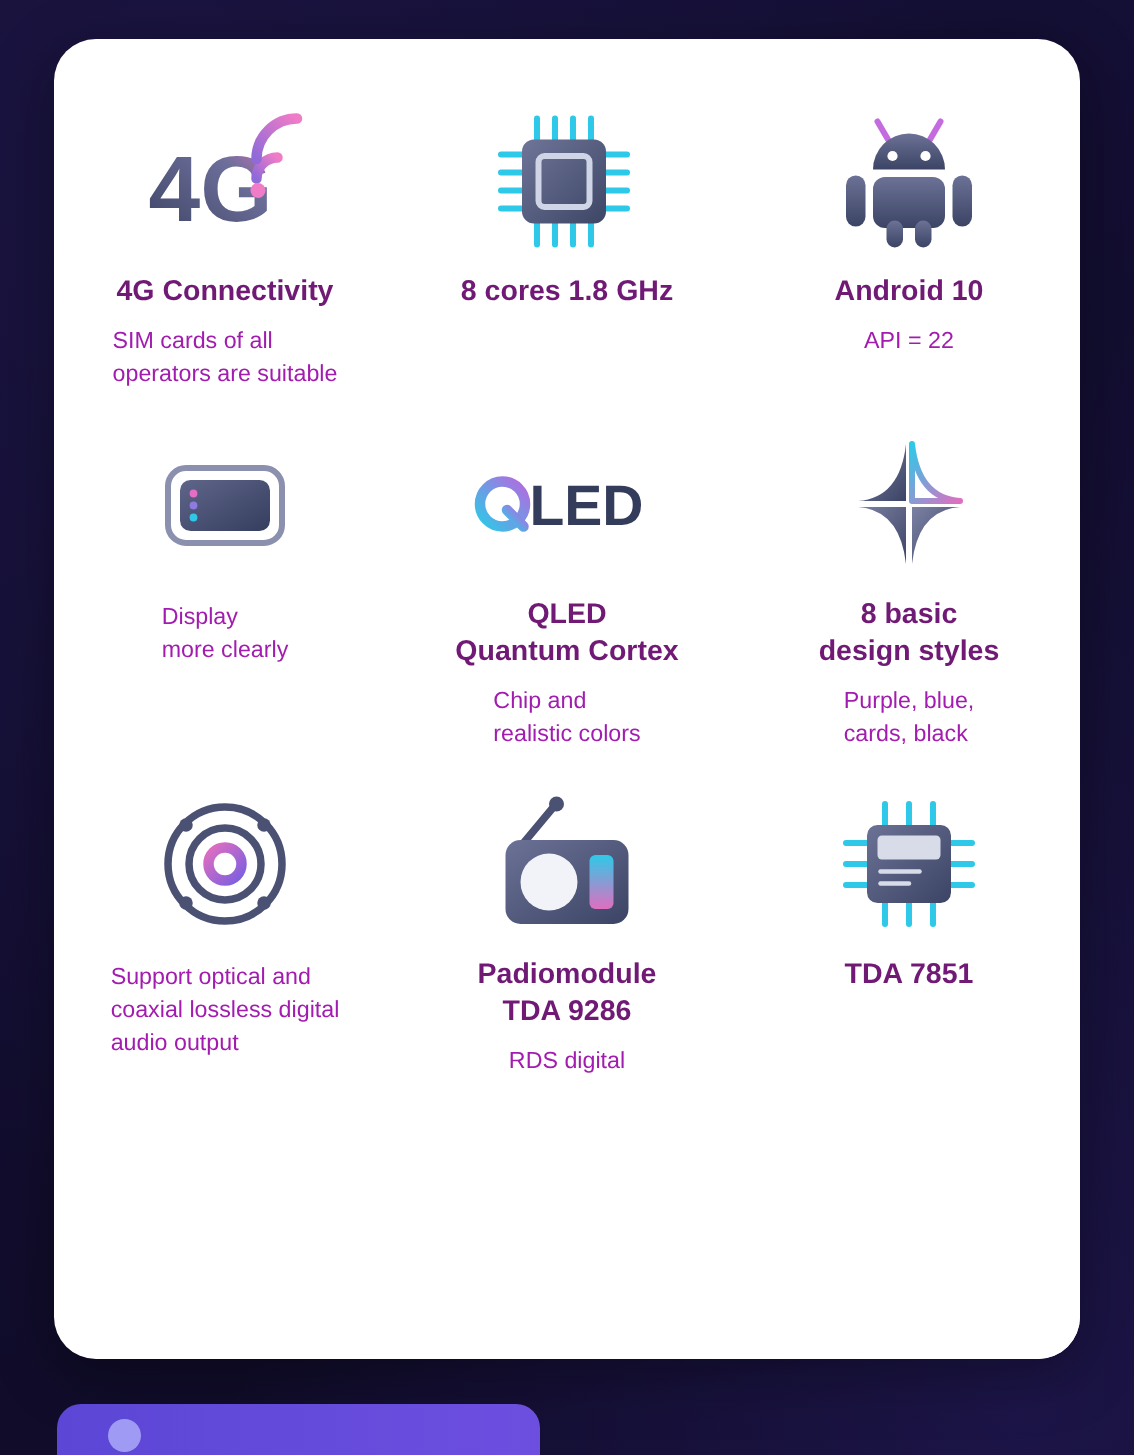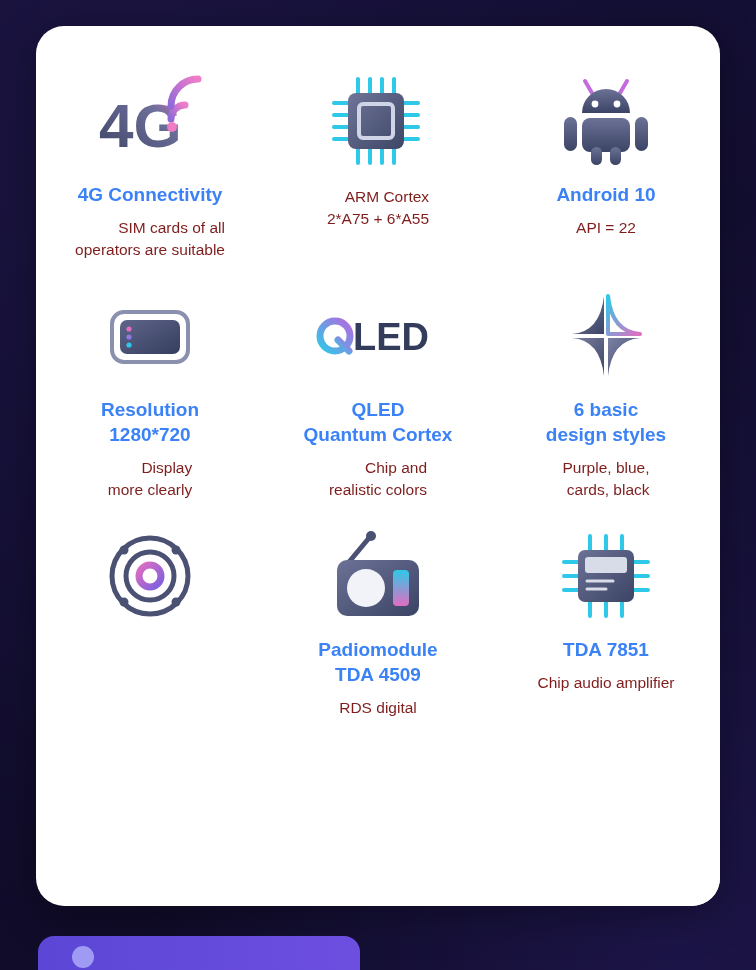--- a/index.html
+++ b/index.html
@@ -77,33 +77,33 @@
     padding: 10px 12px 0 12px;
     box-sizing: border-box;
   }
   .icon-wrap {
     height: 110px;
     display: flex;
     align-items: center;
     justify-content: center;
   }
   .cell-title {
-    color: #3b82f6;
+    color: #701a75;
     font-size: 19px;
     font-weight: bold;
     line-height: 25px;
     text-align: center;
     margin-top: 6px;
     white-space: pre-line;
   }
   .cell-sub {
-    color: #7f1d1d;
+    color: #a21caf;
     font-size: 15.5px;
     line-height: 22px;
-    text-align: right;
+    text-align: left;
     margin-top: 10px;
     white-space: pre-line;
   }
 
   
   .brand {
     position: absolute;
     right: 42px;
     bottom: 24px;
     font-size: 30px;
@@ -195,22 +195,21 @@
             <line x1="6" y1="66" x2="22" y2="66"></line>
             <line x1="74" y1="30" x2="90" y2="30"></line>
             <line x1="74" y1="42" x2="90" y2="42"></line>
             <line x1="74" y1="54" x2="90" y2="54"></line>
             <line x1="74" y1="66" x2="90" y2="66"></line>
           </g>
           <rect x="20" y="20" width="56" height="56" rx="8" fill="url(#gchip)"></rect>
           <rect x="31" y="31" width="34" height="34" rx="4" fill="none" stroke="#cfd4e6" stroke-width="4"></rect>
         </svg>
       </div>
-      <div class="cell-sub">ARM Cortex
-2*A75 + 6*A55</div>
+      <div class="cell-title">8 cores 1.8 GHz</div>
     </div>
 
     <div class="cell">
       <div class="icon-wrap">
         <svg width="100" height="96" viewBox="0 0 100 96">
           <defs>
             <linearGradient id="gand" x1="0" y1="0" x2="0" y2="1">
               <stop offset="0%" stop-color="#6b7295"></stop>
               <stop offset="100%" stop-color="#3c4466"></stop>
             </linearGradient>
@@ -242,22 +241,20 @@
               <stop offset="100%" stop-color="#363e5f"></stop>
             </linearGradient>
           </defs>
           <rect x="12" y="24" width="76" height="50" rx="12" fill="none" stroke="#8a90ad" stroke-width="4"></rect>
           <rect x="20" y="32" width="60" height="34" rx="7" fill="url(#gscr)"></rect>
           <circle cx="29" cy="41" r="2.6" fill="#e46ec4"></circle>
           <circle cx="29" cy="49" r="2.6" fill="#8f7ae0"></circle>
           <circle cx="29" cy="57" r="2.6" fill="#2ec9e8"></circle>
         </svg>
       </div>
-      <div class="cell-title">Resolution
-1280*720</div>
       <div class="cell-sub">Display
 more clearly</div>
     </div>
 
     <div class="cell">
       <div class="icon-wrap">
         <svg width="140" height="96" viewBox="0 0 140 96">
           <defs>
             <linearGradient id="gq" x1="0" y1="1" x2="1" y2="0">
               <stop offset="0%" stop-color="#2ec9e8"></stop>
@@ -287,21 +284,21 @@
               <stop offset="0%" stop-color="#2ec9e8"></stop>
               <stop offset="100%" stop-color="#e06ec0"></stop>
             </linearGradient>
           </defs>
           <path d="M48 8 L48 46 L16 46 Q44 44 48 8 Z" fill="url(#gd1)"></path>
           <path d="M52 8 L52 46 L84 46 Q56 44 52 8 Z" fill="none" stroke="url(#gd2)" stroke-width="4" stroke-linejoin="round"></path>
           <path d="M48 88 L48 50 L16 50 Q44 52 48 88 Z" fill="url(#gd1)"></path>
           <path d="M52 88 L52 50 L84 50 Q56 52 52 88 Z" fill="url(#gd1)"></path>
         </svg>
       </div>
-      <div class="cell-title">6 basic
+      <div class="cell-title">8 basic
 design styles</div>
       <div class="cell-sub">Purple, blue,
 cards, black</div>
     </div>
 
     <div class="cell">
       <div class="icon-wrap">
         <svg width="100" height="96" viewBox="0 0 100 96">
           <defs>
             <linearGradient id="gsp" x1="0" y1="0" x2="1" y2="1">
@@ -311,20 +308,23 @@
           </defs>
           <circle cx="50" cy="48" r="38" fill="none" stroke="#4a5173" stroke-width="5"></circle>
           <circle cx="50" cy="48" r="24" fill="none" stroke="#4a5173" stroke-width="5"></circle>
           <circle cx="50" cy="48" r="11" fill="none" stroke="url(#gsp)" stroke-width="7"></circle>
           <circle cx="24" cy="22" r="4.5" fill="#4a5173"></circle>
           <circle cx="76" cy="22" r="4.5" fill="#4a5173"></circle>
           <circle cx="24" cy="74" r="4.5" fill="#4a5173"></circle>
           <circle cx="76" cy="74" r="4.5" fill="#4a5173"></circle>
         </svg>
       </div>
+      <div class="cell-sub">Support optical and
+coaxial lossless digital
+audio output</div>
     </div>
 
     <div class="cell">
       <div class="icon-wrap">
         <svg width="110" height="96" viewBox="0 0 110 96">
           <defs>
             <linearGradient id="grad1" x1="0" y1="0" x2="1" y2="1">
               <stop offset="0%" stop-color="#6b7295"></stop>
               <stop offset="100%" stop-color="#3c4466"></stop>
             </linearGradient>
@@ -334,21 +334,21 @@
             </linearGradient>
           </defs>
           <line x1="26" y1="34" x2="46" y2="10" stroke="#4a5173" stroke-width="5" stroke-linecap="round"></line>
           <circle cx="48" cy="8" r="5" fill="#4a5173"></circle>
           <rect x="14" y="32" width="82" height="56" rx="10" fill="url(#grad1)"></rect>
           <circle cx="43" cy="60" r="19" fill="#f2f3f8"></circle>
           <rect x="70" y="42" width="16" height="36" rx="4" fill="url(#grad2)"></rect>
         </svg>
       </div>
       <div class="cell-title">Padiomodule
-TDA 4509</div>
+TDA 9286</div>
       <div class="cell-sub">RDS digital</div>
     </div>
 
     <div class="cell">
       <div class="icon-wrap">
         <svg width="100" height="96" viewBox="0 0 100 96">
           <defs>
             <linearGradient id="gamp" x1="0" y1="0" x2="1" y2="1">
               <stop offset="0%" stop-color="#6b7295"></stop>
               <stop offset="100%" stop-color="#3c4466"></stop>
@@ -370,21 +370,20 @@
           </g>
           <rect x="22" y="22" width="56" height="52" rx="7" fill="url(#gamp)"></rect>
           <rect x="29" y="29" width="42" height="16" rx="3" fill="#d8dce9"></rect>
           <g stroke="#d8dce9" stroke-width="3" stroke-linecap="round">
             <line x1="31" y1="53" x2="57" y2="53"></line>
             <line x1="31" y1="61" x2="50" y2="61"></line>
           </g>
         </svg>
       </div>
       <div class="cell-title">TDA 7851</div>
-      <div class="cell-sub">Chip audio amplifier</div>
     </div>
 
   </div>
 
   <div class="brand">
     <span class="cc">CC</span><span class="three">3</span>
   </div>
 
   <div class="card-notch"></div>
 </div>

